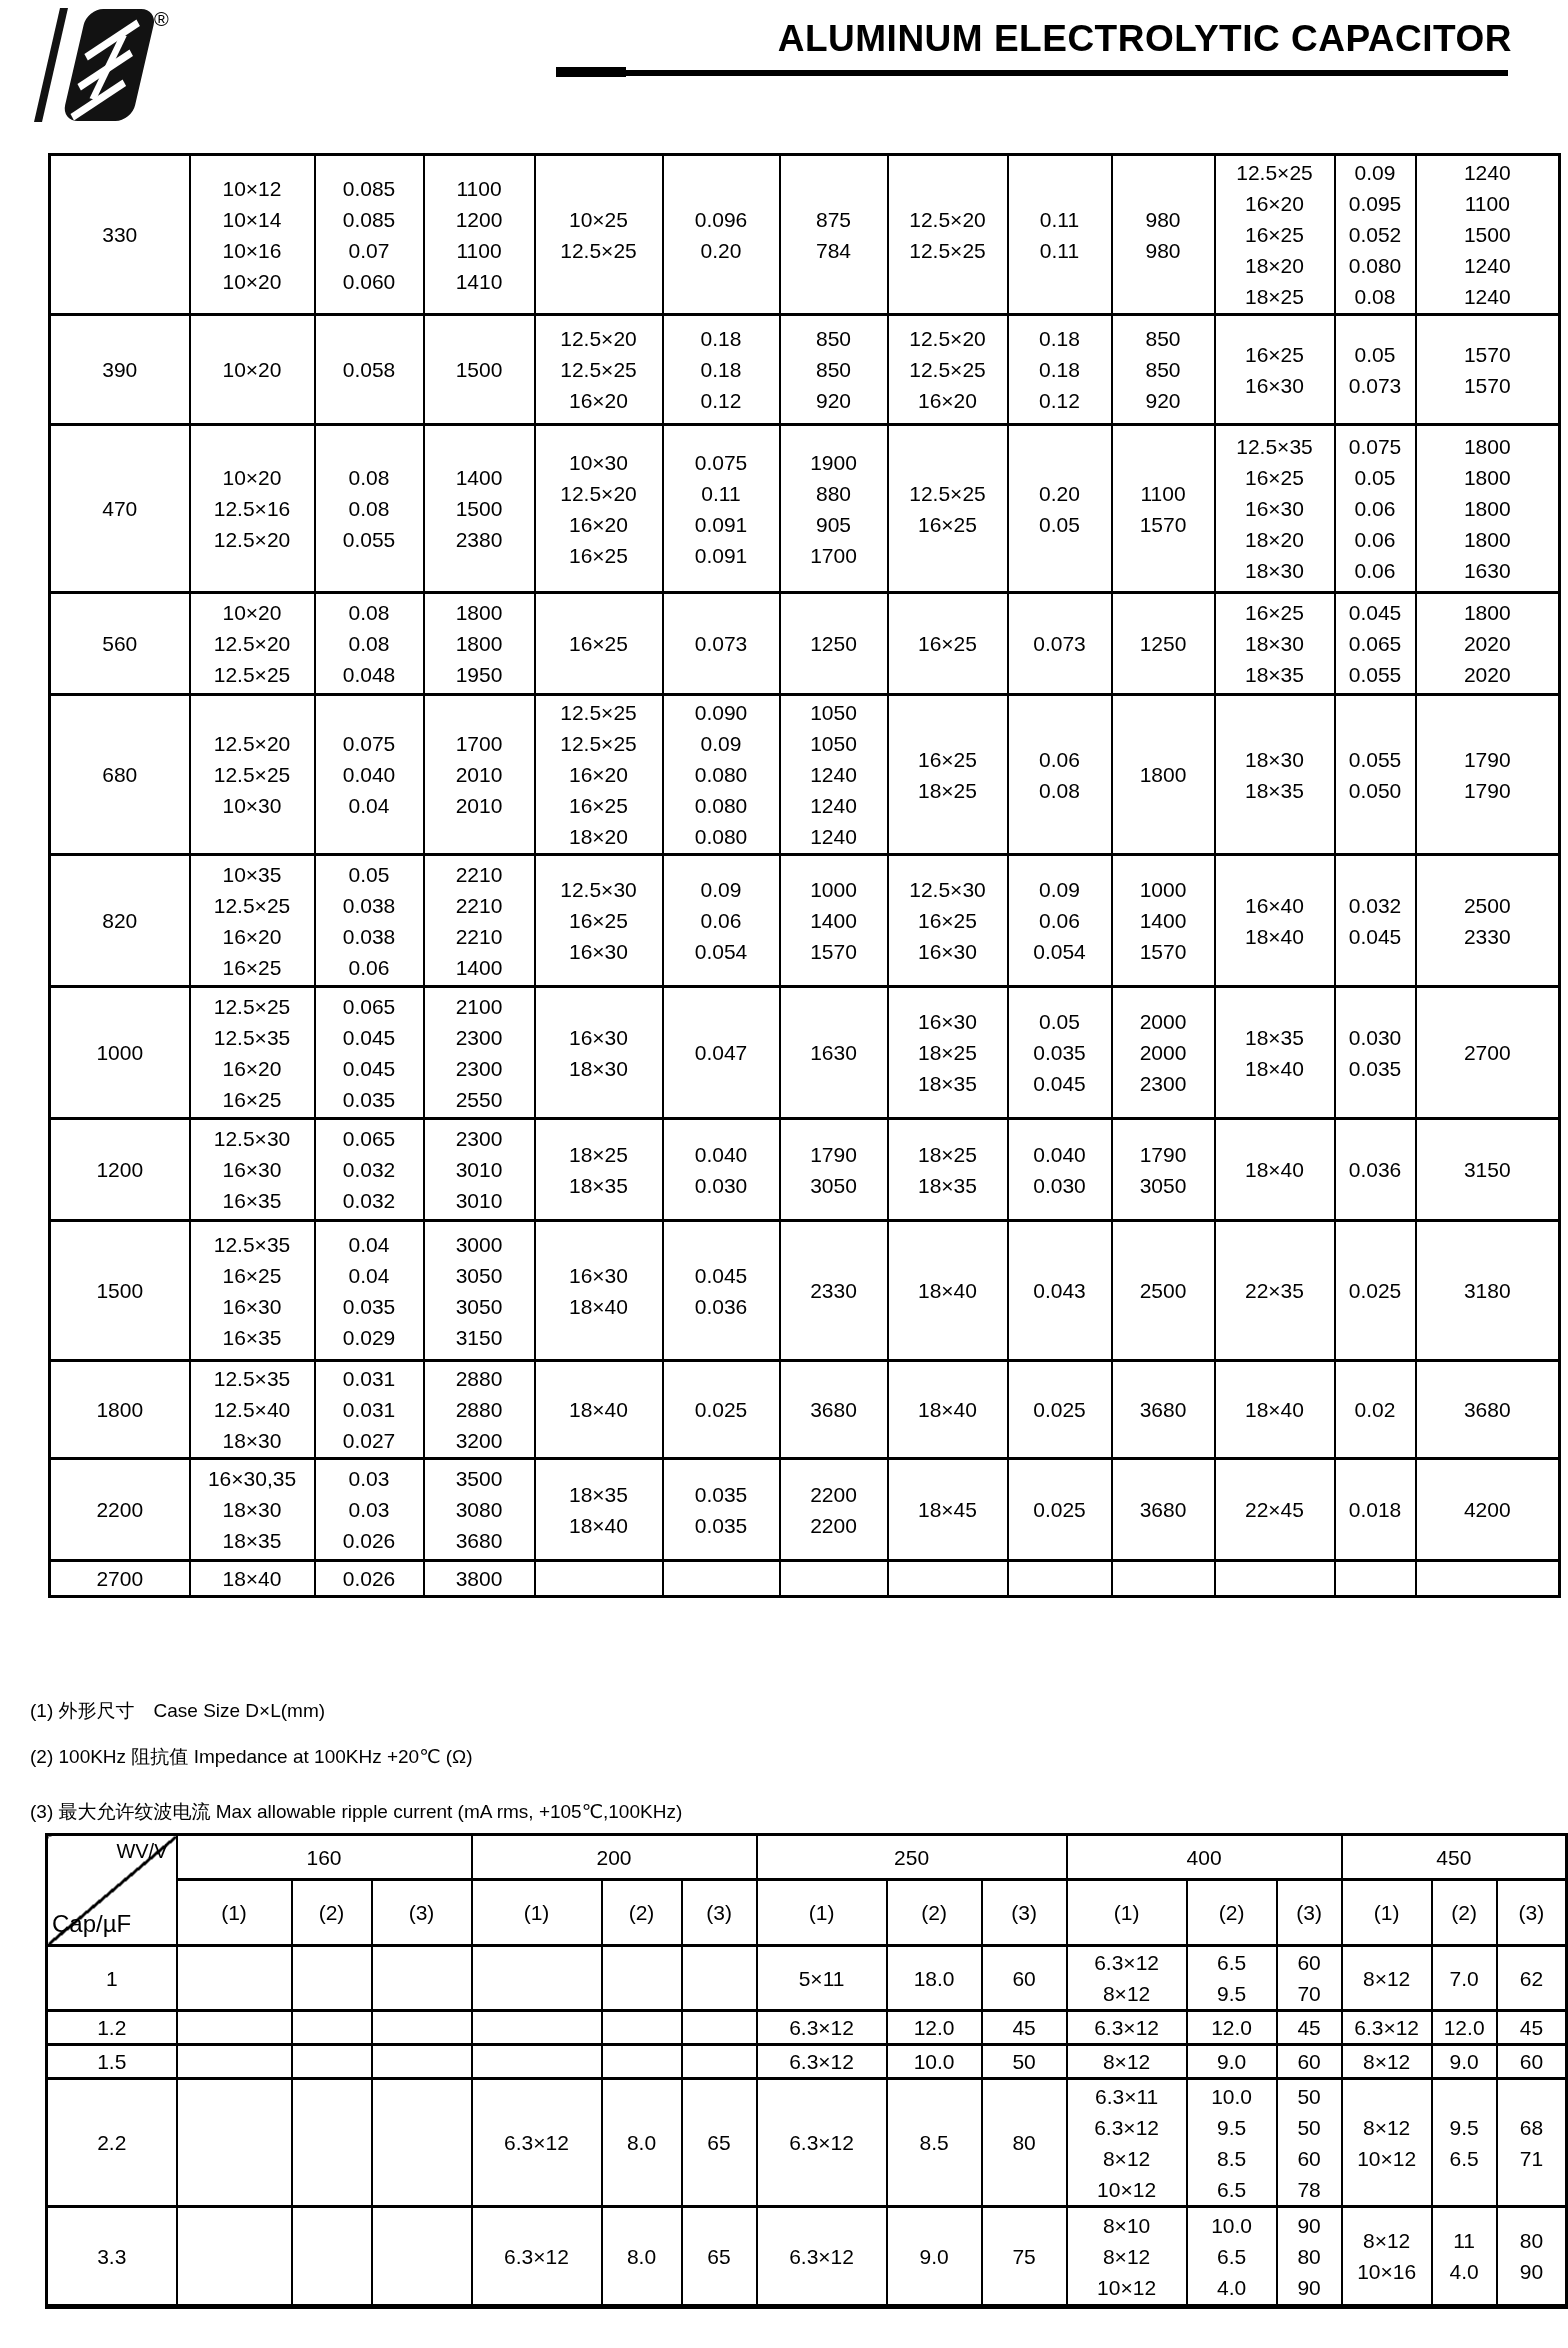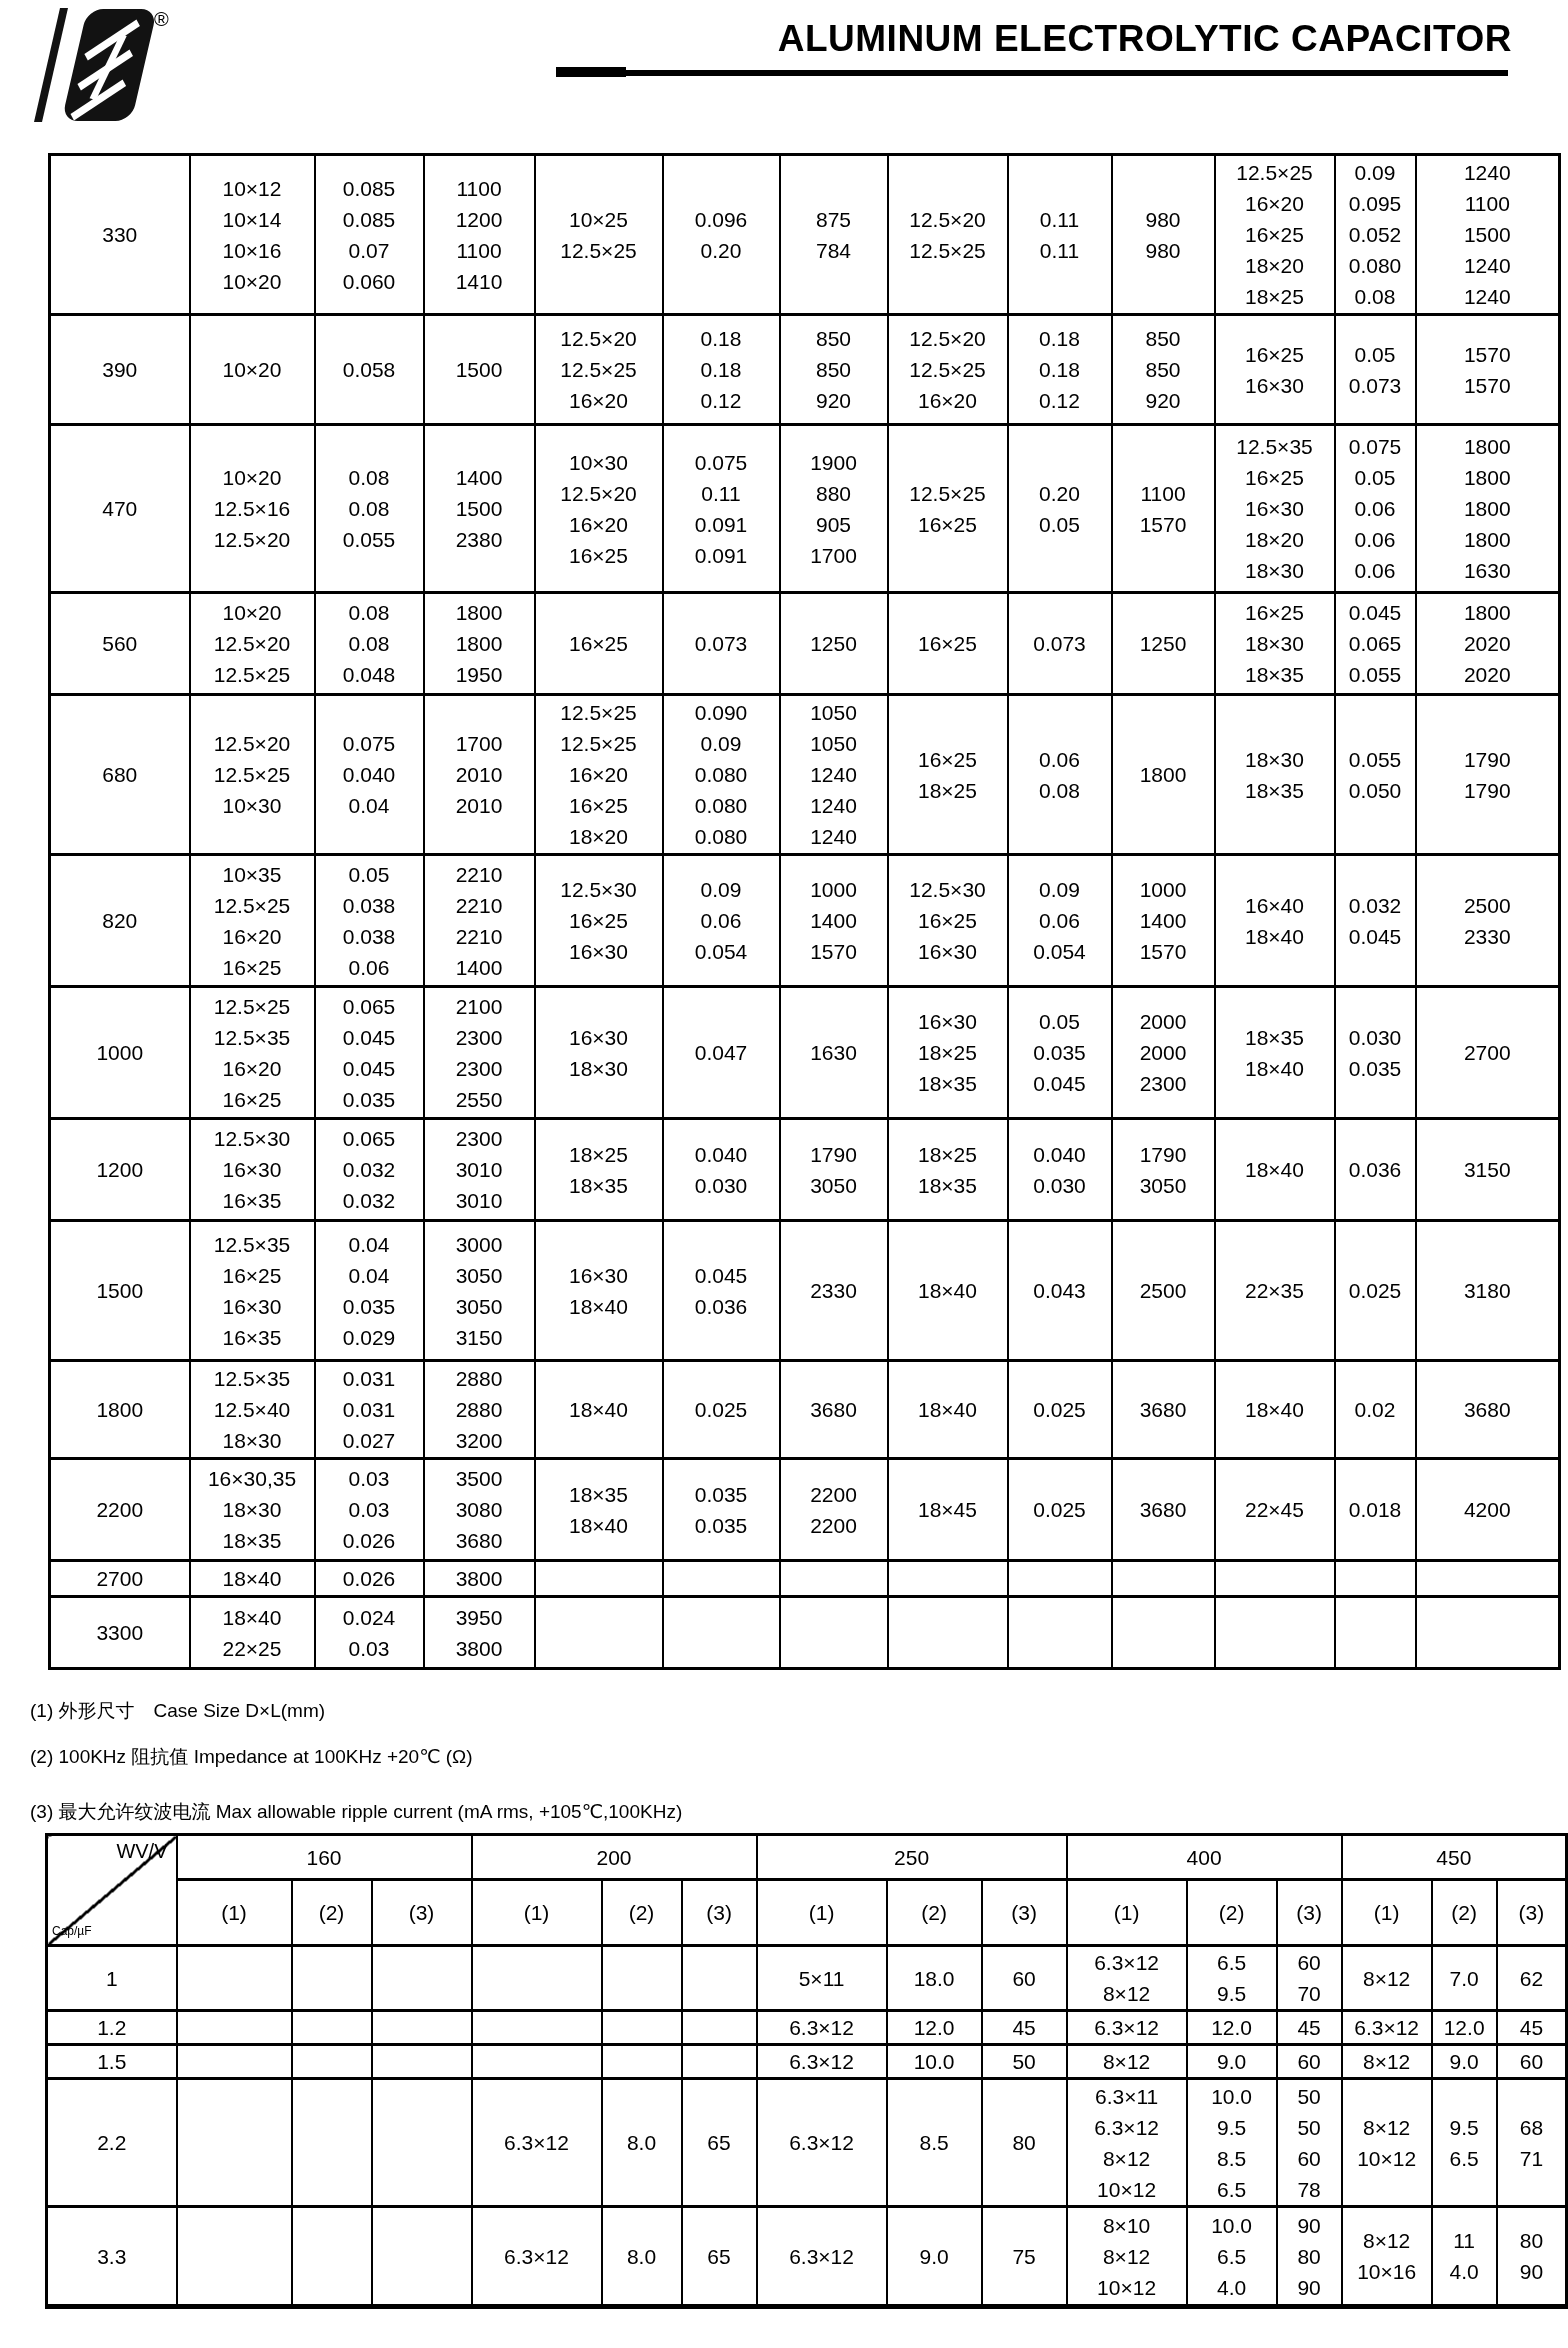--- a/index.html
+++ b/index.html
@@ -31,21 +31,21 @@
   #small-table{position:absolute;left:45px;top:1833px;width:1520px;border:3px solid #000;border-bottom-width:5px;font-size:21px;padding-left:11px;}
   #small-table td,#small-table th{border:2px solid #000;border-top-width:3px;border-bottom-width:3px;
     text-align:center;vertical-align:middle;padding:0 2px;font-weight:normal;overflow:hidden;}
   #small-table tr.hdr-v{height:45px;}
   #small-table tr.hdr-s{height:66px;}
   .corner-cell{
     position:relative;padding:0;
     background:linear-gradient(to bottom right,#fff calc(50% - 1.5px),#000 calc(50% - 1.5px),#000 calc(50% + 1.5px),#fff calc(50% + 1.5px));
   }
   .corner-top{position:absolute;top:4px;right:8px;font-size:20px;}
-  .corner-bottom{position:absolute;bottom:6px;left:4px;font-size:12px;}
+  .corner-bottom{position:absolute;bottom:6px;left:4px;font-size:24px;}
 
   
   .note-line{position:absolute;left:30px;font-size:19px;white-space:nowrap;}
   #note-0{top:1698px;}
   #note-1{top:1744px;}
   #note-2{top:1790px;margin-top:9px;}
 </style>
 </head>
 <body>
 
@@ -740,46 +740,20 @@
         <td></td>
         <td></td>
         <td></td>
         <td></td>
         <td></td>
         <td></td>
         <td></td>
         <td></td>
         <td></td>
       </tr>
-      <tr style="height: 72px;">
-        <td>
-          <div class="ln">3300</div>
-        </td>
-        <td>
-          <div class="ln">18×40</div>
-          <div class="ln">22×25</div>
-        </td>
-        <td>
-          <div class="ln">0.024</div>
-          <div class="ln">0.03</div>
-        </td>
-        <td>
-          <div class="ln">3950</div>
-          <div class="ln">3800</div>
-        </td>
-        <td></td>
-        <td></td>
-        <td></td>
-        <td></td>
-        <td></td>
-        <td></td>
-        <td></td>
-        <td></td>
-        <td></td>
-      </tr>
     </tbody>
 </table>
 
 <div class="note-line" id="note-0">(1) 外形尺寸　Case Size D×L(mm)</div>
 <div class="note-line" id="note-1">(2) 100KHz 阻抗值 Impedance at 100KHz +20℃  (Ω)</div>
 <div class="note-line" id="note-2">(3) 最大允许纹波电流  Max allowable ripple current (mA rms, +105℃,100KHz)</div>
 
 <table id="small-table">
   <colgroup>
     <col style="width:130px">

